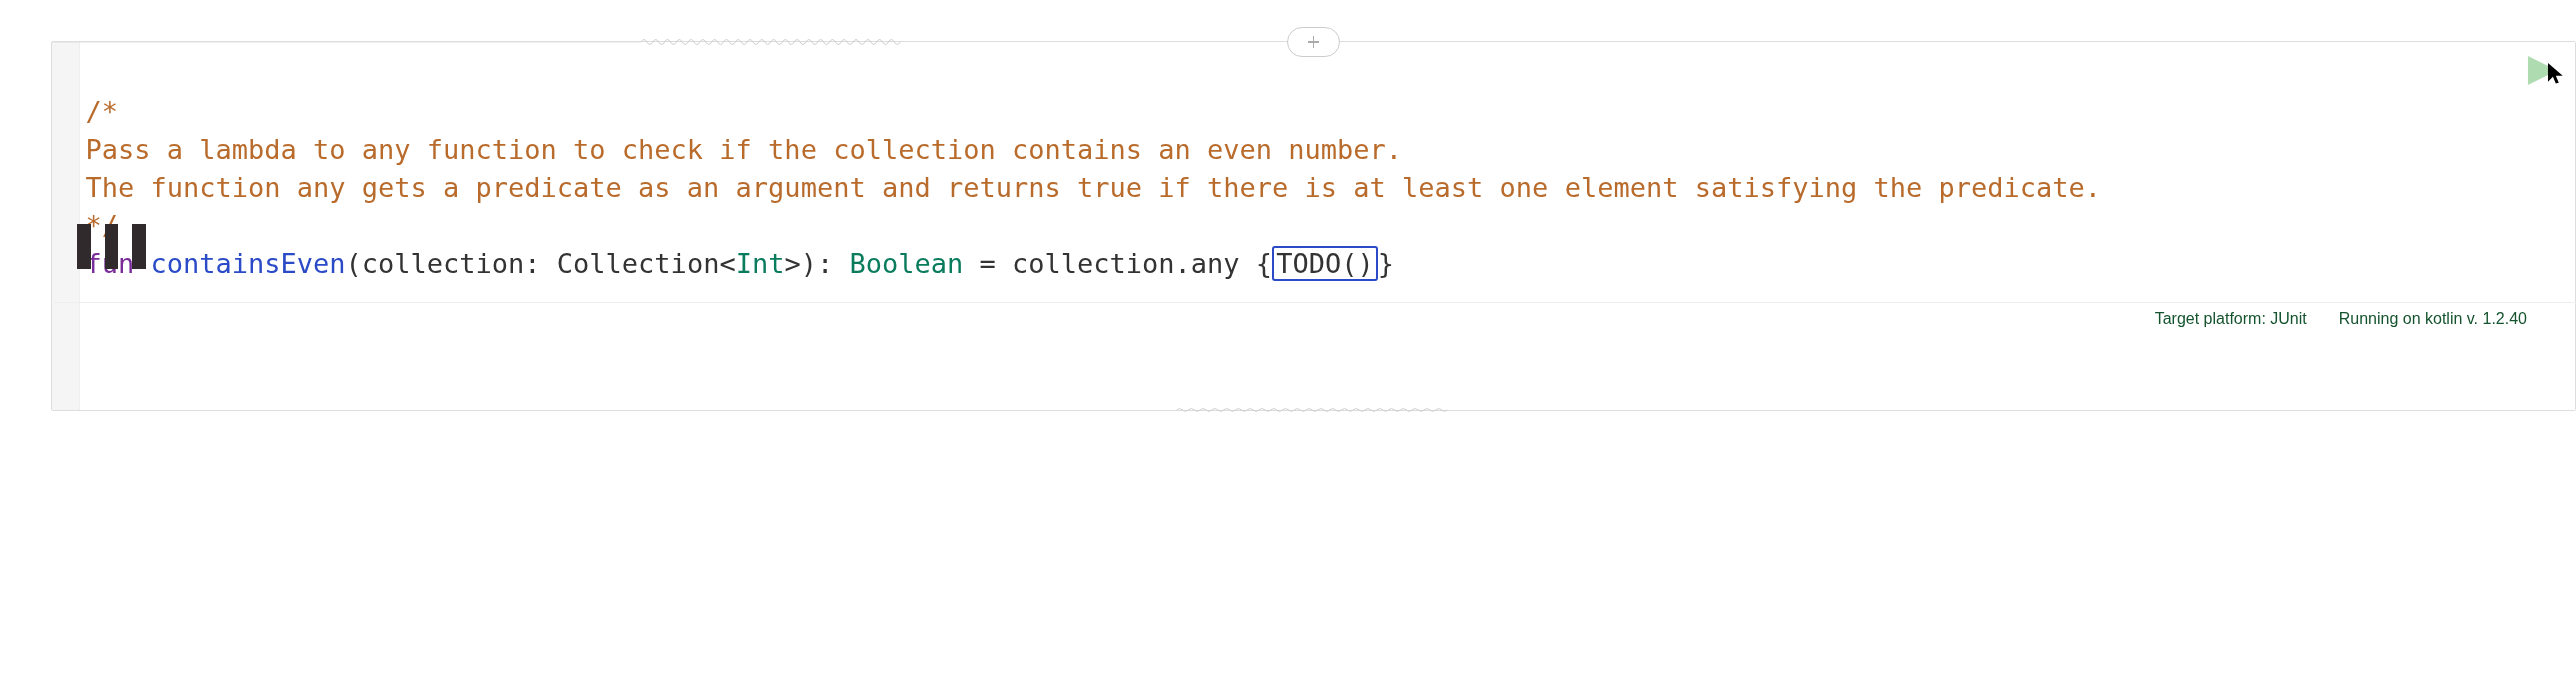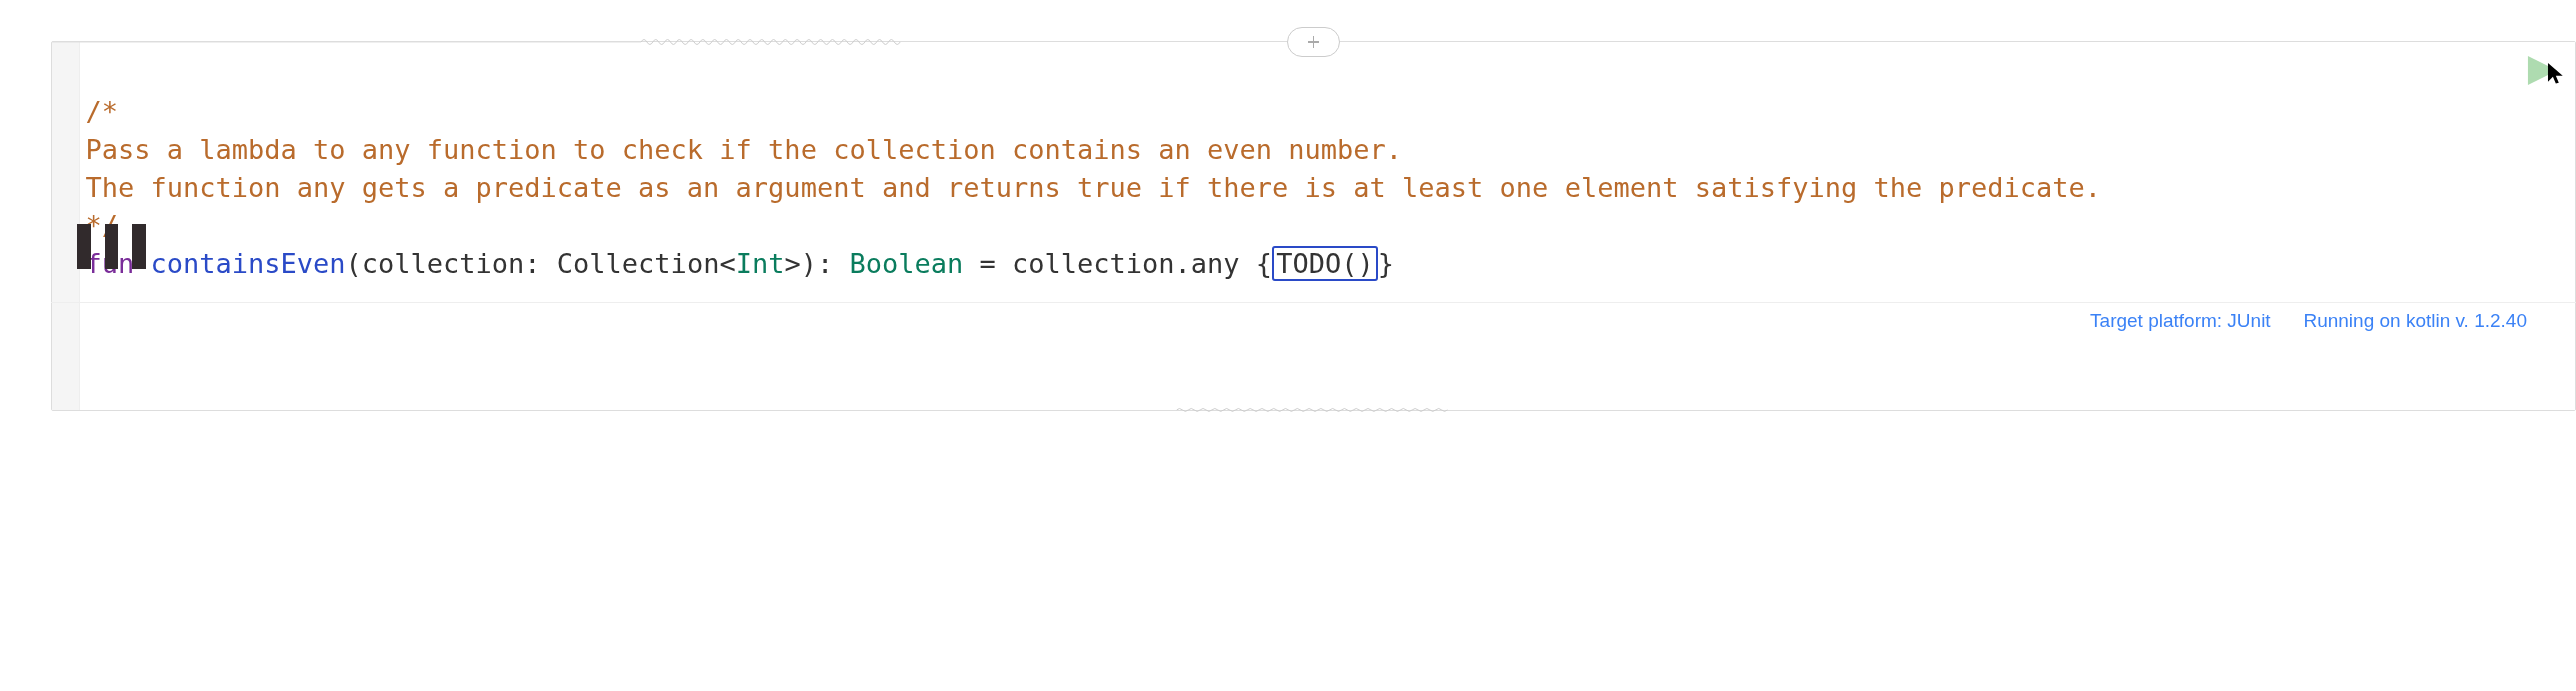--- a/index.html
+++ b/index.html
@@ -118,22 +118,22 @@
       left: 51px;
       right: 0;
       top: 302px;
       height: 1px;
       background: #eee;
     }
     .footer {
       position: absolute;
       right: 49px;
       top: 310px;
-      color: #3b82f6;
-      font-size: 19px;
+      color: #14532d;
+      font-size: 16px;
     }
     .footer span + span { margin-left: 27.5px; }
   </style>
 </head>
 <body>
 
 <div class="editor-wrap">
 
   <div class="fold-top">
     <svg class="zig-line" width="100%" height="9.8" preserveAspectRatio="none" viewBox="0 0 2570 10">

